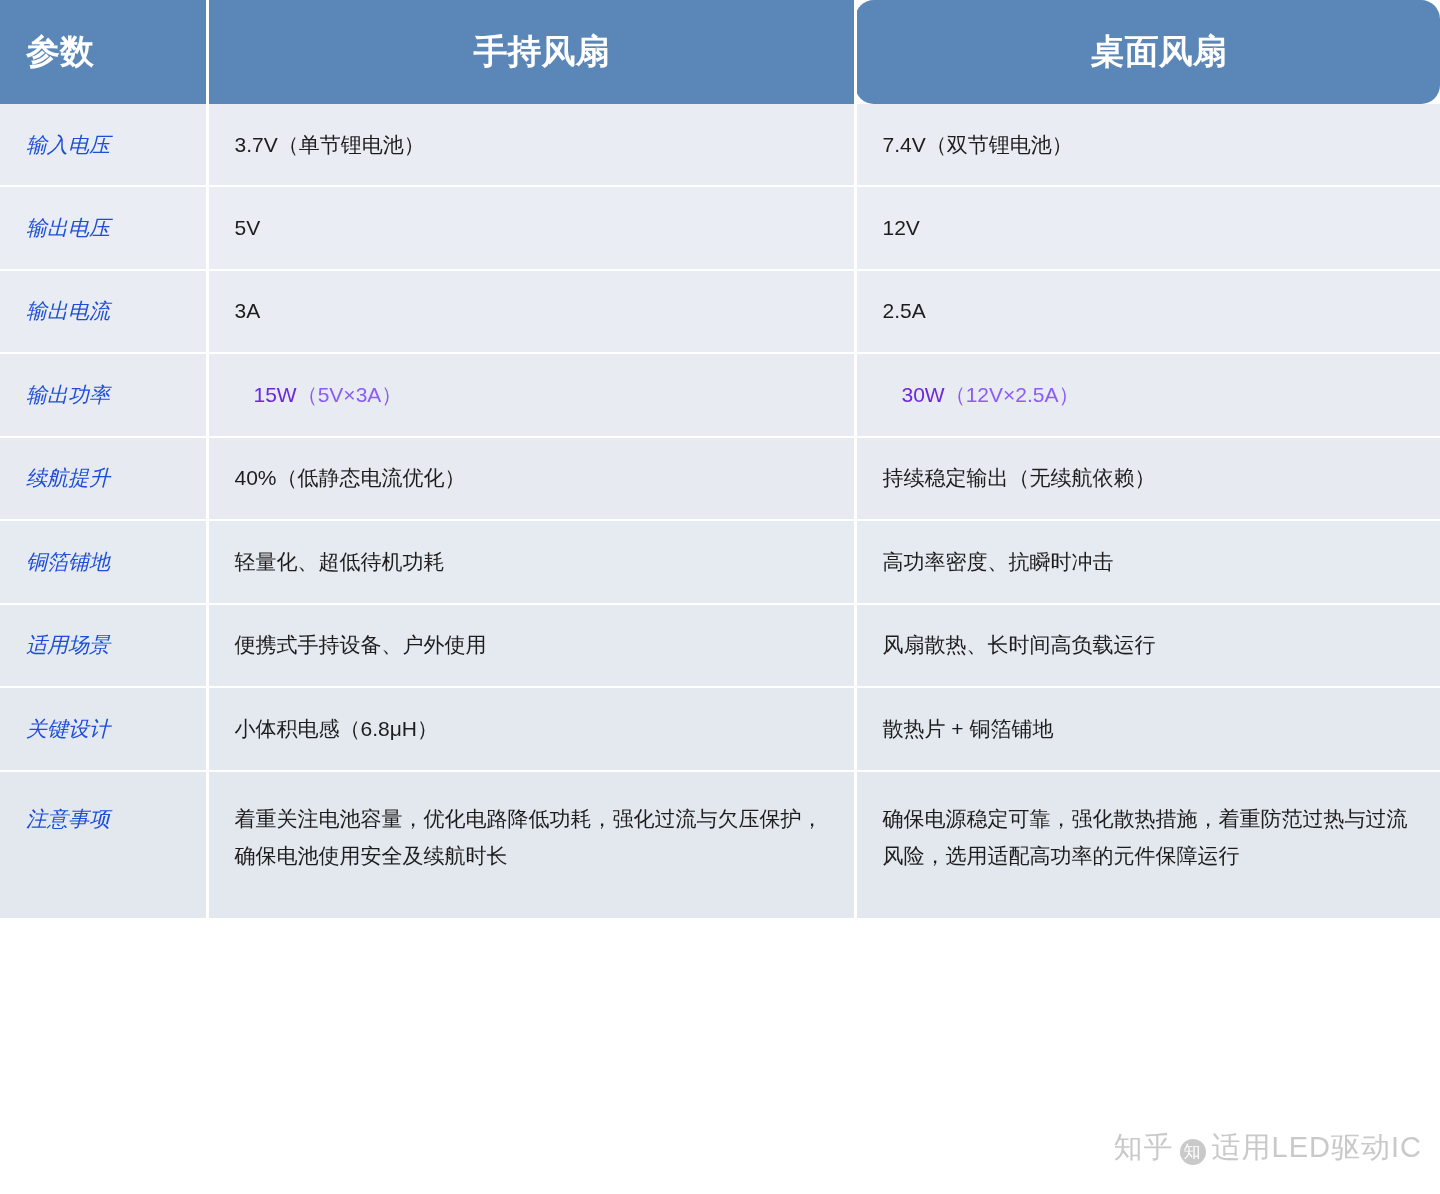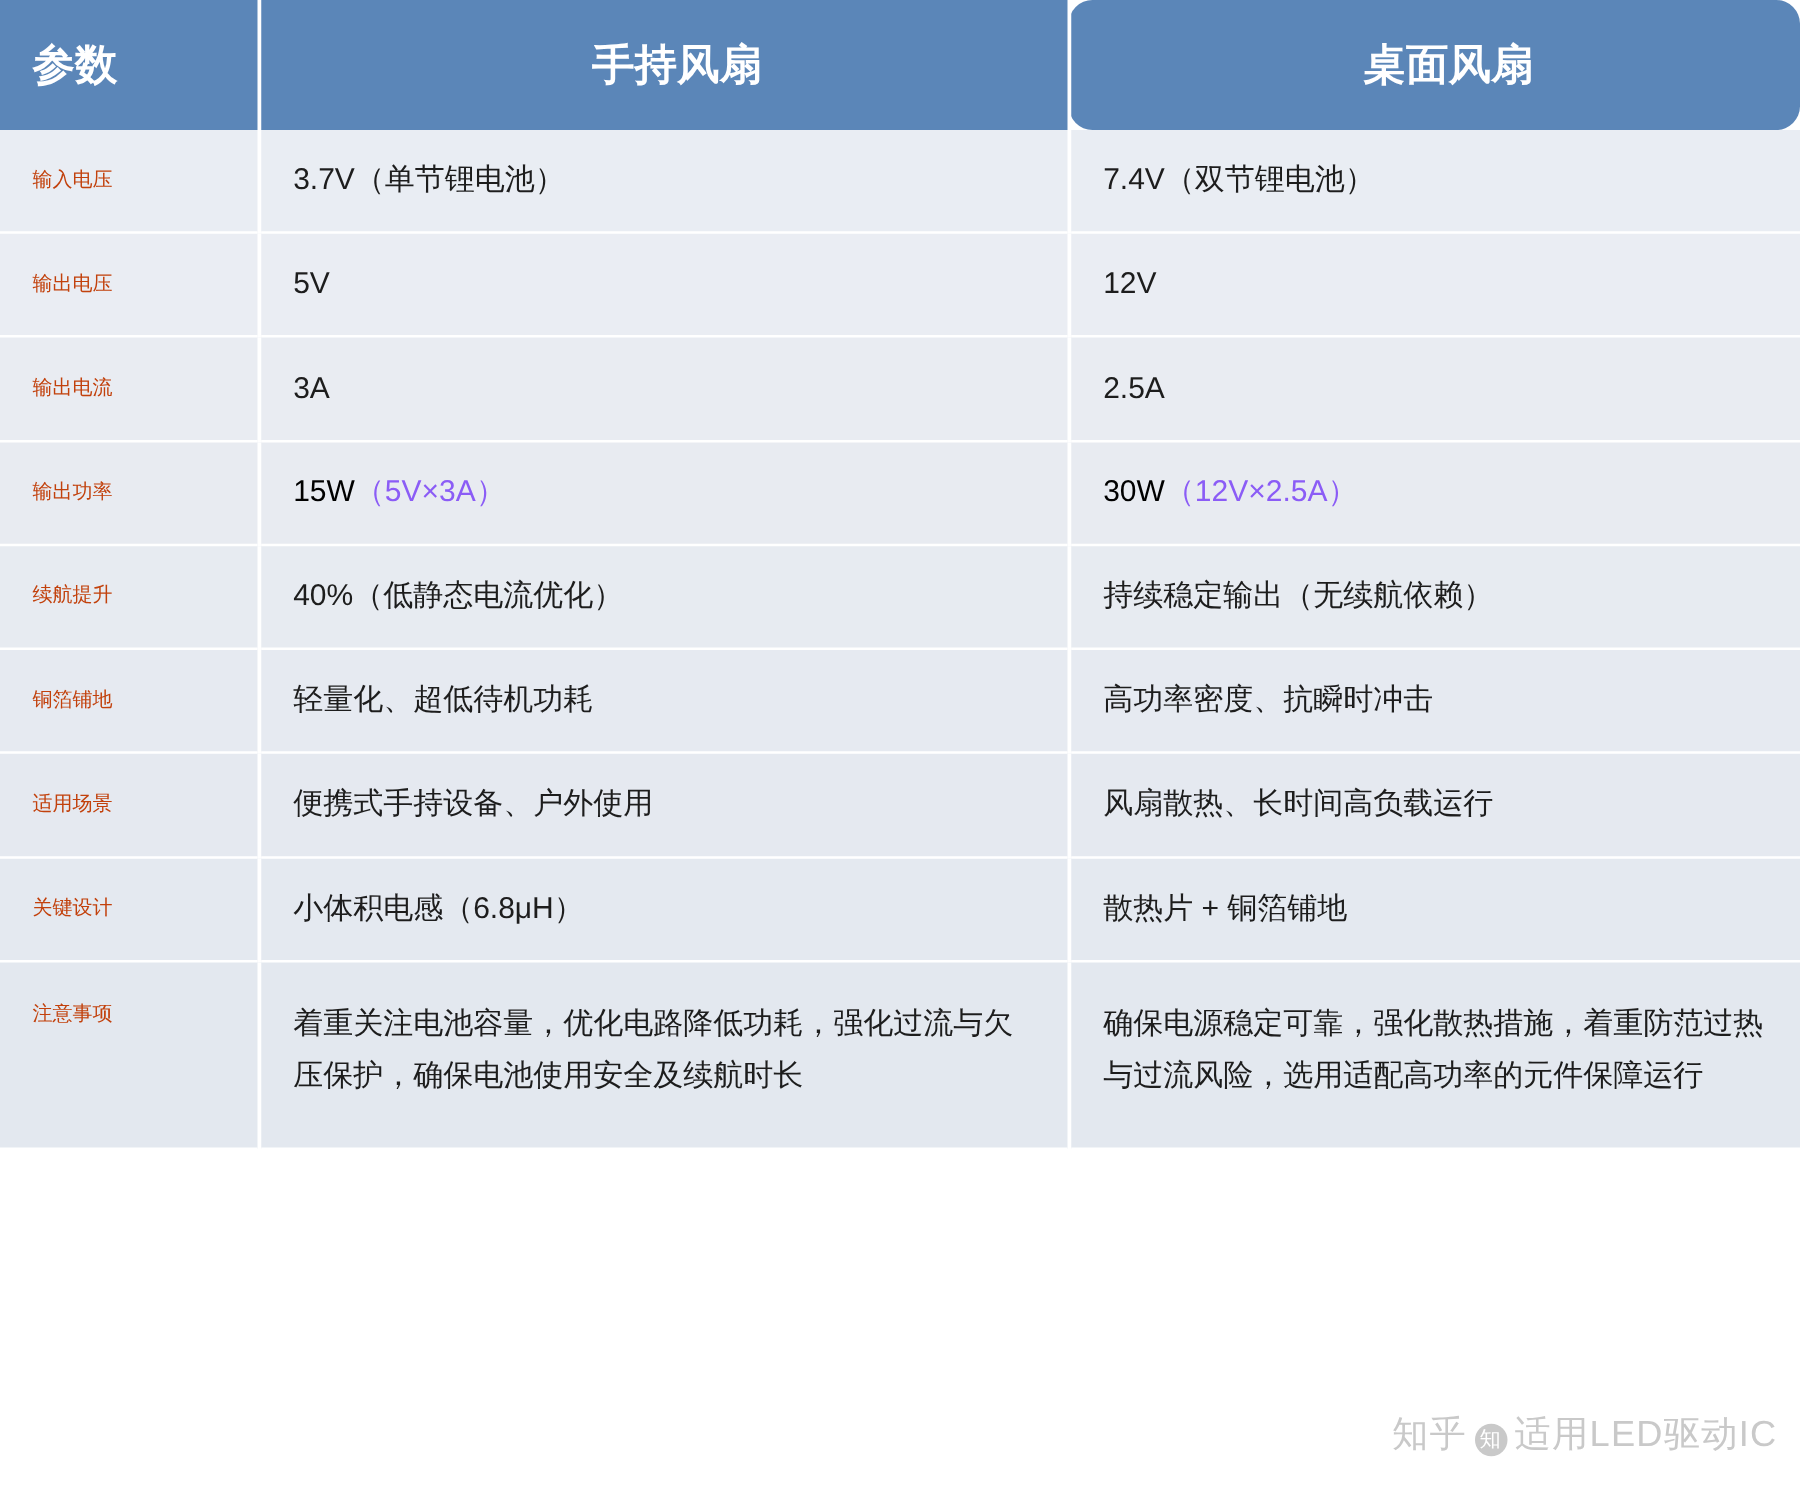--- a/index.html
+++ b/index.html
@@ -33,48 +33,50 @@
     padding: 0 26px;
     border-right: 3px solid #ffffff;
     vertical-align: middle;
     box-sizing: border-box;
   }
   thead th.h0 { text-align: left; }
   thead th.h1, thead th.h2 { text-align: center; padding-left: 47px; }
   thead th:last-child { border-right: none; border-radius: 19px; }
 
   tbody td {
-    font-size: 24px;
+    font-size: 21px;
     color: #1d1d1d;
     padding: 16px 26px;
     border-bottom: 2px solid #ffffff;
     border-right: 3px solid #ffffff;
     vertical-align: middle;
     line-height: 1.62;
     box-sizing: border-box;
   }
   tbody td:last-child { border-right: none; }
   tbody td.label {
-    font-size: 16px;
-    color: #c2410c;
+    font-size: 21px;
+    color: #1d4ed8;
+    font-style: italic;
   }
   tbody tr:nth-child(odd) td { background: #e8ecf2; }
   tbody tr:nth-child(even) td { background: #eef1f6; }
   tbody tr.r0 td { background: #e9edf3; }
   tbody tr.r1 td { background: #eaedf3; }
   tbody tr.r2 td { background: #e9ecf2; }
   tbody tr.r3 td { background: #e8ebf1; }
   tbody tr.r4 td { background: #e7ebf1; }
   tbody tr.r5 td { background: #e6eaf1; }
   tbody tr.r6 td { background: #e5e9f0; }
   tbody tr.r7 td { background: #e4e9f0; }
   tbody tr.r8 td { background: #e3e8ef; }
 
   .hl {
-    color: #000000;
+    color: #6d28d9;
+    margin-left: 19px;
   }
   .sub {
     color: #8b5cf6;
   }
   .note-cell {
     line-height: 1.78;
     vertical-align: top;
     padding-top: 28px;
   }
   .watermark {

